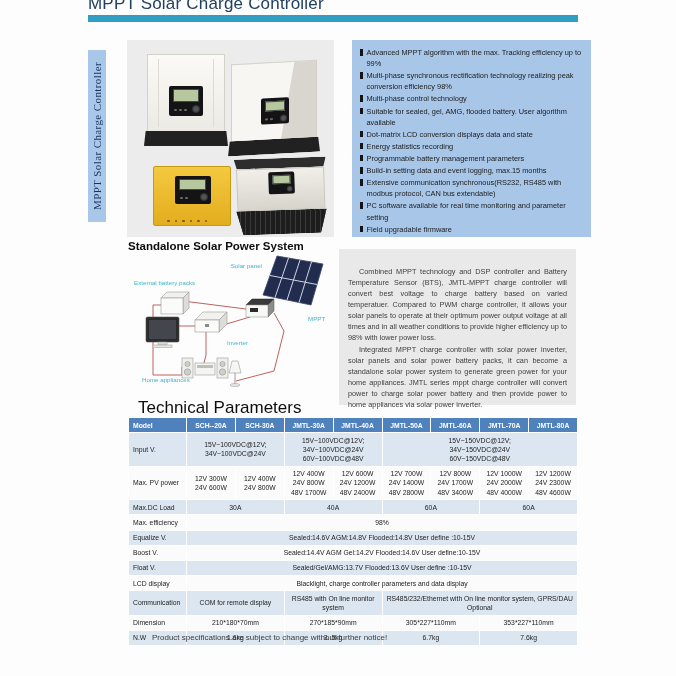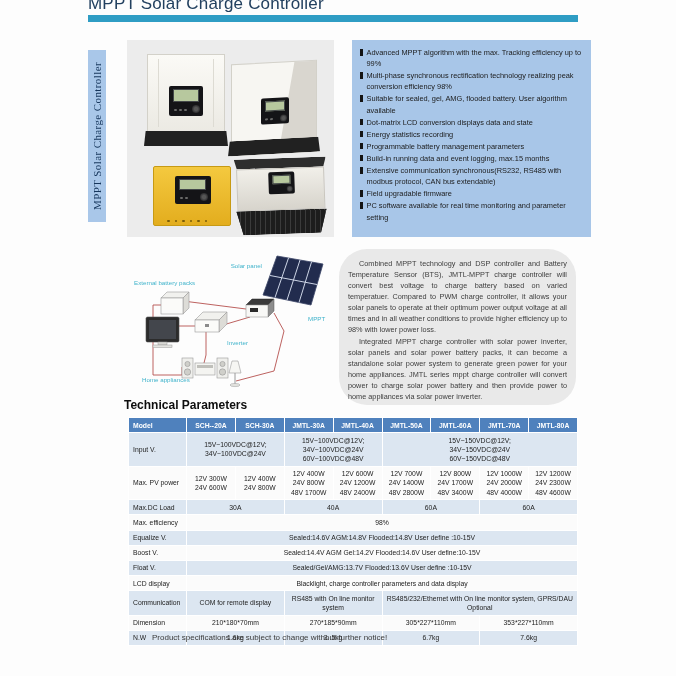--- a/index.html
+++ b/index.html
@@ -63,26 +63,26 @@
   .feature-item .bullet { flex:0 0 auto; width:2.5px; height:6.5px; background:#141414; margin-top:2px; }
 
   
   .diagram-heading { position:absolute; left:128px; top:240px; font-size:11.5px; font-weight:bold; color:#0d0d0d; }
   .diagram { position:absolute; left:126px; top:255px; }
   .diagram text { font-family:"Liberation Sans", sans-serif; font-size:6.2px; fill:#3fb3cb; }
 
   
   .desc-box {
     position:absolute; left:339px; top:249px; width:237px; height:156px;
-    background:#e9e9e9; padding:9px 9px 0 9px;border-radius:28px;
+    background:#e9e9e9; padding:17px 9px 0 9px;
   }
   .desc-box p { margin:0; font-size:7.3px; line-height:1.52; color:#3d3d3d; text-align:justify; text-indent:11px; }
 
   
-  .table-heading { position:absolute; left:124px; top:398px; font-size:12px; font-weight:bold; color:#0d0d0d; }
+  .table-heading { position:absolute; left:138px; top:398px; font-size:17px; font-weight:normal; color:#0d0d0d; }
   table.spec { position:absolute; left:128px; top:417px; width:450px; border-collapse:collapse; table-layout:fixed; }
   table.spec th, table.spec td {
     border:1.5px solid #ffffff; font-size:6.8px; padding:2.5px 2px;
     text-align:center; vertical-align:middle; color:#222; white-space:pre-line; line-height:1.35;
   }
   table.spec thead th { background:#4f81bd; color:#fff; font-weight:bold; height:15px; }
   table.spec thead th.model-h { text-align:left; padding-left:4px; }
   table.spec tr.alt td { background:#dce6f1; }
   table.spec tr.plain td { background:#fbfbfb; }
   table.spec td.rowlabel { text-align:left; padding-left:4px; }
@@ -162,52 +162,57 @@
       <div class="feature-item">
         <span class="bullet"></span>
         <span>Advanced MPPT algorithm with the max. Tracking efficiency up to 99%</span>
       </div>
       <div class="feature-item">
         <span class="bullet"></span>
         <span>Multi-phase synchronous rectification technology realizing peak conversion efficiency 98%</span>
       </div>
       <div class="feature-item">
         <span class="bullet"></span>
+        <span>Multi-phase control technology</span>
+      </div>
+      <div class="feature-item">
+        <span class="bullet"></span>
         <span>Suitable for sealed, gel, AMG, flooded battery. User algorithm available</span>
       </div>
       <div class="feature-item">
         <span class="bullet"></span>
         <span>Dot-matrix LCD conversion displays data and state</span>
       </div>
       <div class="feature-item">
         <span class="bullet"></span>
         <span>Energy statistics recording</span>
       </div>
       <div class="feature-item">
         <span class="bullet"></span>
         <span>Programmable battery management parameters</span>
       </div>
       <div class="feature-item">
         <span class="bullet"></span>
-        <span>Build-in running data and event logging, max.15 months</span>
+        <span>Build-in setting data and event logging, max.15 months</span>
       </div>
       <div class="feature-item">
         <span class="bullet"></span>
         <span>Extensive communication synchronous(RS232, RS485 with modbus protocol, CAN bus extendable)</span>
       </div>
       <div class="feature-item">
         <span class="bullet"></span>
+        <span>PC software available for real time monitoring and parameter setting</span>
+      </div>
+      <div class="feature-item">
+        <span class="bullet"></span>
         <span>Field upgradable firmware</span>
       </div>
-      <div class="feature-item">
-        <span class="bullet"></span>
-        <span>PC software available for real time monitoring and parameter setting</span>
-      </div>
-    </div>
-
+    </div>
+
+  <div class="diagram-heading">Standalone Solar Power System</div>
   <svg class="diagram" width="212" height="148" viewBox="0 0 212 148">
 
     <g stroke="#b5504e" stroke-width="0.9" fill="none">
       <polyline points="57,46 120,54"></polyline>
       <polyline points="124,62 97,70"></polyline>
       <polyline points="69,71 52,71"></polyline>
       <polyline points="80,77 80,100 78,108"></polyline>
       <polyline points="35,50 27,50 27,120 56,120 56,112"></polyline>
       <polyline points="148,58 158,76 148,116 110,126"></polyline>
     </g>

